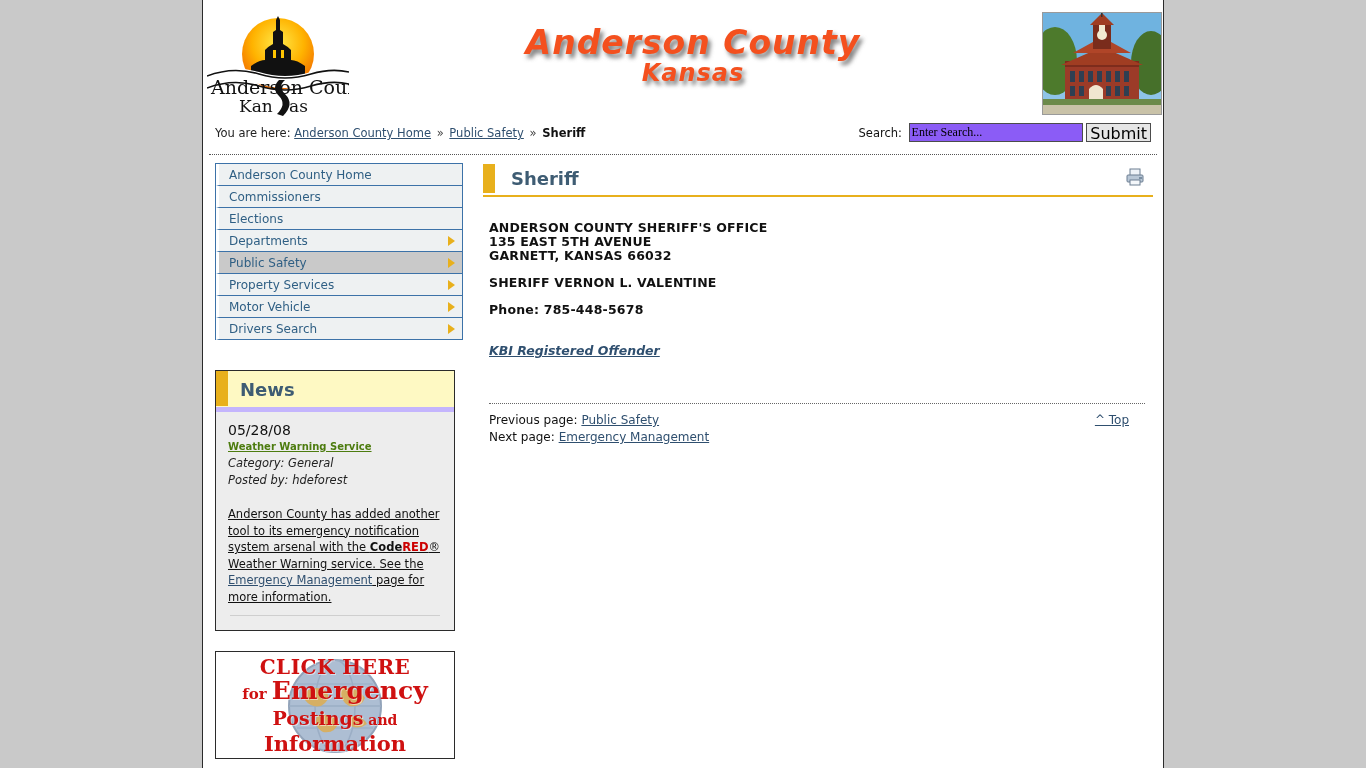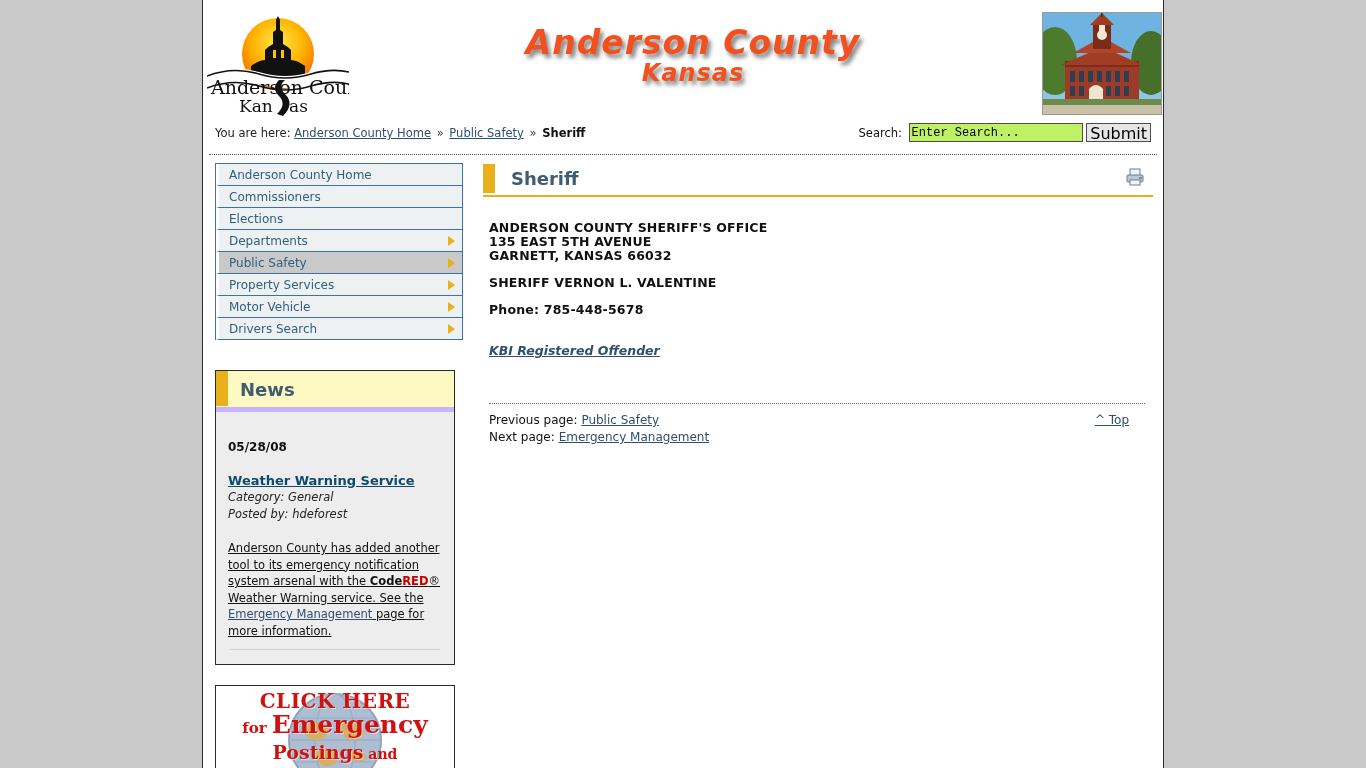--- a/index.html
+++ b/index.html
@@ -96,26 +96,26 @@
     top: 3px;
     font-size: 11.5px;
     color: #111;
     white-space: nowrap;
   }
   .search-box .slabel { vertical-align: middle; margin-right: 3px; }
   .search-input {
     width: 168px;
     height: 15px;
     font-size: 12px;
-    font-family: Liberation Mono, monospace;
+    font-family: Liberation Serif, serif;
     padding: 1px 2px;
     border: 1px solid #4c4c4c;
     vertical-align: middle;
     color: #000;
-    background: #bef264;
+    background: #8b5cf6;
     box-sizing: content-box;
   }
   .search-submit {
     font-size: 16px;
     font-family: "DejaVu Sans", "Liberation Sans", sans-serif;
     padding: 0px 3px;
     height: 19px;
     border: 1px solid #4c4c4c;
     background: #e6e6e6;
     vertical-align: middle;
@@ -193,28 +193,28 @@
     font-weight: bold;
     color: #3e5c73;
   }
   .news-body {
     background: #ededed;
     padding: 10px 12px 4px 12px;
     font-size: 11.5px;
     color: #111;
     line-height: 16.5px;
   }
-  .news-date { font-weight: bold; font-size: 12px; margin-top: 17px; }
+  .news-date { font-weight: normal; font-size: 14px; }
   .news-title-link {
     display: block;
     font-weight: bold;
-    color: #0c4a6e;
+    color: #4d7c0f;
     text-decoration: underline;
-    font-size: 13px;
-    margin-top: 17px;
+    font-size: 10px;
+    margin-top: 0;
   }
   .news-meta { font-style: italic; color: #222; }
   .news-text { margin-top: 18px; text-decoration: underline; }
   .news-text a { color: #2f4f6f; text-decoration: underline; }
   .code-black { font-weight: bold; color: #111; }
   .code-red { font-weight: bold; color: #cc0000; }
   .news-footer-rule {
     border-top: 1px solid #cfcfcf;
     margin: 10px 2px 0 2px;
     height: 10px;

